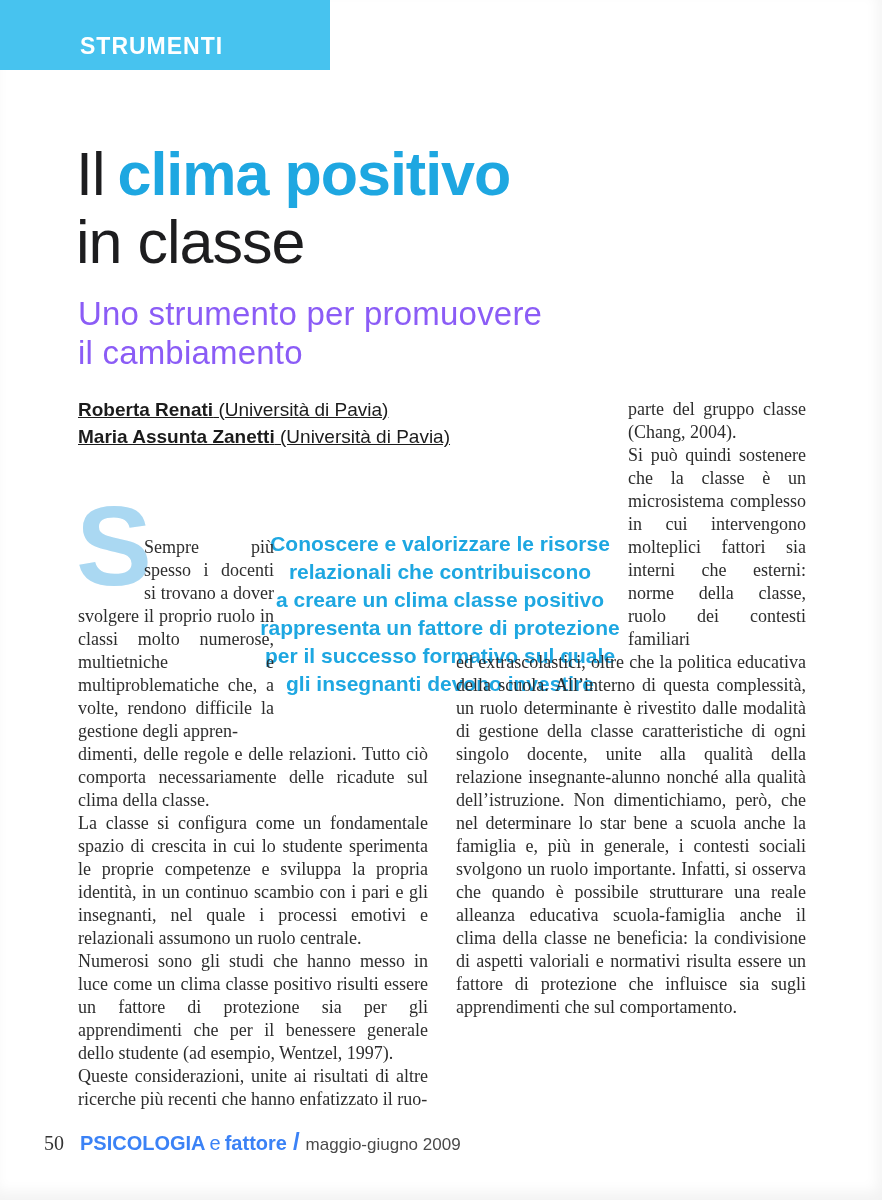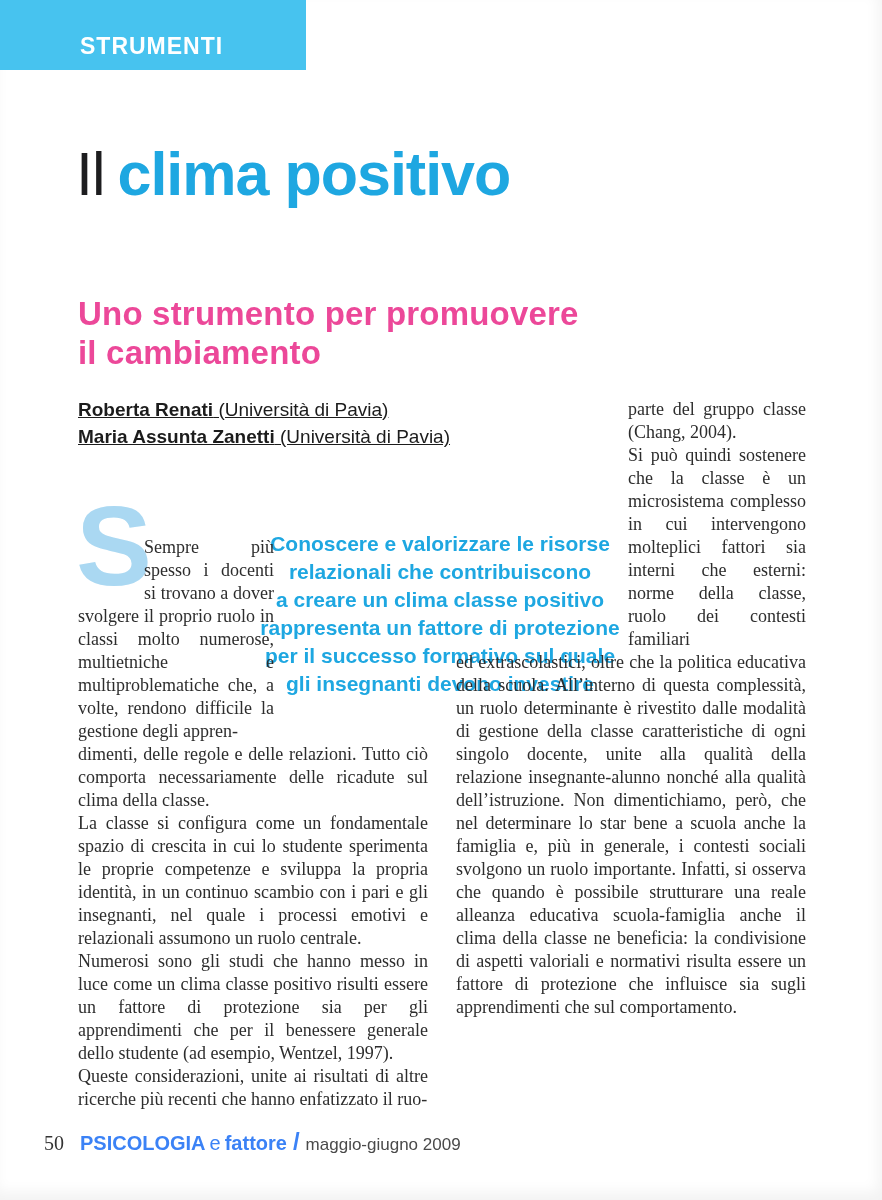--- a/index.html
+++ b/index.html
@@ -9,21 +9,21 @@
     background:#ffffff;
     overflow:hidden;
     margin:0 auto;
     box-shadow:inset -4px -8px 14px rgba(0,0,0,0.05);
     font-family:"Liberation Sans", sans-serif;
   }
 
   
   .band{
     position:absolute;left:0;top:0;
-    width:306px;height:70px;
+    width:330px;height:70px;
     background:#47c3ef;
   }
   .kicker{
     position:absolute;left:80px;top:33px;
     color:#ffffff;
     font-size:23px;font-weight:bold;
     letter-spacing:1px;
   }
 
   
@@ -34,23 +34,23 @@
     line-height:68px;
     letter-spacing:-1px;
   }
   .t-line1{display:block;font-size:61px;}
   .t-plain{font-weight:300;margin-right:13px;}
   .t-accent{font-weight:bold;color:#1ea7e1;}
   .t-line2{display:block;font-size:61px;font-weight:300;}
 
   .subtitle{
     position:absolute;left:78px;top:294px;margin:0;
-    font-size:33px;font-weight:700;
+    font-size:33px;font-weight:400;
     line-height:39px;
-    color:#ec4899;
+    color:#8b5cf6;
     letter-spacing:0.2px;
   }
   .s-line{display:block;}
 
   
   .authors{
     position:absolute;left:78px;top:396px;
     font-size:19px;line-height:27px;
     color:#1c1c1c;
     text-decoration:underline;
@@ -121,20 +121,21 @@
 <div class="page">
 
   <header class="band">
     <span class="kicker">STRUMENTI</span>
   </header>
 
   <h1 class="title">
     <span class="t-line1">
       <span class="t-plain">Il</span><span class="t-accent">clima positivo</span>
     </span>
+    <span class="t-line2">in classe</span>
   </h1>
 
   <h2 class="subtitle">
     <span class="s-line">Uno strumento per promuovere</span>
     <span class="s-line">il cambiamento</span>
   </h2>
 
   <div class="authors">
     <div class="author">
       <span class="a-name">Roberta Renati</span><span class="a-aff"> (Università di Pavia)</span>

